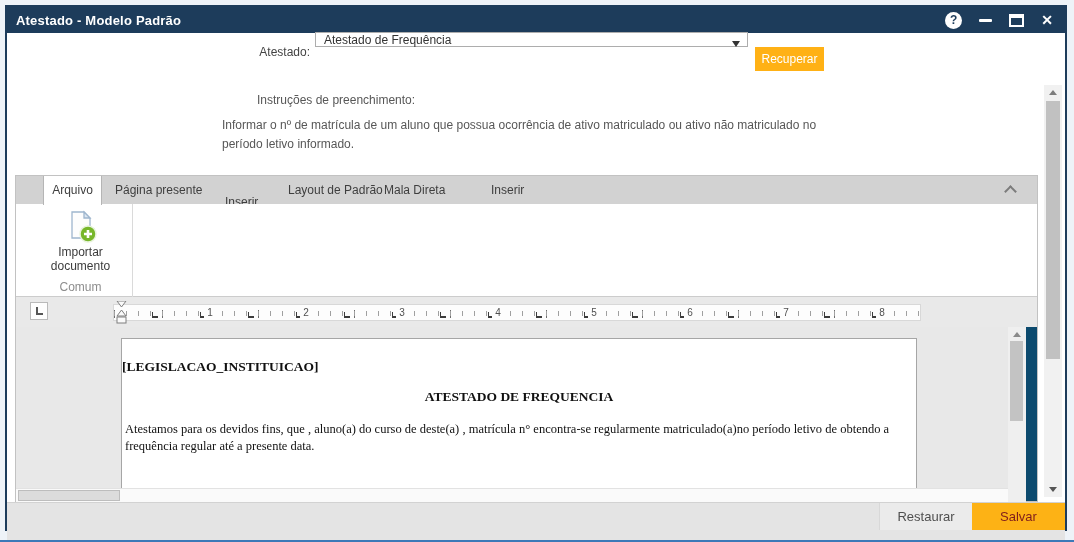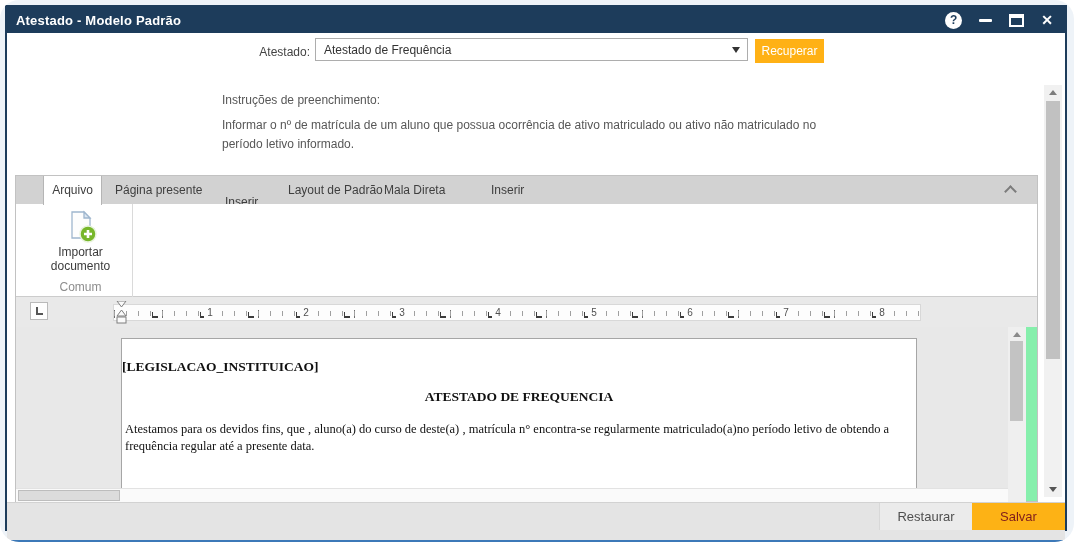--- a/index.html
+++ b/index.html
@@ -1,57 +1,57 @@
 <!DOCTYPE html>
 <html><head>
 <meta charset="utf-8">
 <style>
   * { margin: 0; padding: 0; box-sizing: border-box; }
   html, body { width: 1074px; height: 542px; }
   body { font-family: "Liberation Sans", sans-serif; }
 
-  .screen { position: relative; width: 1074px; height: 542px; background: #eef3f8; overflow: hidden; border-radius: 19px; }
+  .screen { position: relative; width: 1074px; height: 542px; background: #eef3f8; overflow: hidden; }
   .bottom-edge-line { position: absolute; left: 0; bottom: 0; width: 100%; height: 2px; background: #3c79b8; }
 
   .window { position: absolute; left: 5px; top: 5px; width: 1062px; height: 526px;
             border: 2px solid #1d3c5b; background: #ffffff; }
 
   
   .titlebar { position: absolute; left: 0; top: 0; width: 100%; height: 26px; background: #1d3c5b;
               display: flex; align-items: center; color: #fff; }
   .titlebar .title { font-size: 13px; font-weight: bold; padding-left: 9px; letter-spacing: .2px; }
   .win-controls { position: absolute; right: 12px; top: 0; height: 26px; display: flex; align-items: center; gap: 17px; }
   .help-circle { width: 17px; height: 17px; border-radius: 50%; background: #fff; color: #1d3c5b;
                  font-size: 12px; font-weight: bold; display: flex; align-items: center; justify-content: center; cursor: pointer; }
   .min-glyph { width: 13px; height: 3px; background: #fff; border-radius: 1px; cursor: pointer; }
   .max-glyph { width: 15px; height: 13px; border: 2px solid #fff; border-top-width: 4px; cursor: pointer; }
   .close-glyph { color: #fff; font-size: 14px; font-weight: bold; cursor: pointer; line-height: 1; }
 
   
   .form-label { position: absolute; left: 248px; top: 38px; width: 55px; text-align: right;
                 font-size: 12px; color: #444; }
-  .atestado-select { position: absolute; left: 308px; top: 31px; width: 433px; height: 23px;
+  .atestado-select { position: absolute; left: 308px; top: 25px; width: 433px; height: 15px;
                      border: 1px solid #adadad; background: #fff; font-size: 12px; color: #333;
                      display: flex; align-items: center; padding-left: 8px; cursor: pointer; }
   .atestado-select .arrow { position: absolute; right: 7px; top: 8px; width: 0; height: 0;
                             border-left: 4px solid transparent; border-right: 4px solid transparent;
                             border-top: 6px solid #333; }
-  .recuperar-btn { position: absolute; left: 748px; top: 32px; width: 69px; height: 24px;
+  .recuperar-btn { position: absolute; left: 748px; top: 40px; width: 69px; height: 24px;
                    background: #ffb115; border: none; color: #fff; font-size: 12px;
                    display: flex; align-items: center; justify-content: center; cursor: pointer;
                    font-family: "Liberation Sans", sans-serif; }
 
   
   .instructions { position: absolute; left: 215px; top: 86px; width: 635px; color: #575757; font-size: 12px; }
-  .instructions .instr-title { margin-bottom: 9px; }
+  .instructions .instr-title { margin-bottom: 9px; margin-left: 35px; }
   .instructions .instr-body { line-height: 19px; }
 
   
   .editor { position: absolute; left: 8px; top: 168px; width: 1023px; height: 327px;
-            border: 1px solid #c2c2c2; background: #86efac; }
+            border: 1px solid #c2c2c2; background: #0c4a6e; }
 
   .tabstrip { position: absolute; left: 0; top: 0; width: 100%; height: 28px; background: #d2d2d2; }
   .tab { position: absolute; top: 0; height: 28px; line-height: 28px; font-size: 12px; color: #3e3e3e;
          cursor: pointer; white-space: nowrap; }
   .tab.active { background: #fff; text-align: center; border-left: 1px solid #b5b5b5;
                 border-right: 1px solid #b5b5b5; height: 29px; z-index: 2; }
   .t-arquivo { left: 27px; width: 59px; }
   .t-pagina  { left: 99px; }
   .t-inserir { left: 209px; margin-top: 12px; }
   .t-layout  { left: 272px; }

